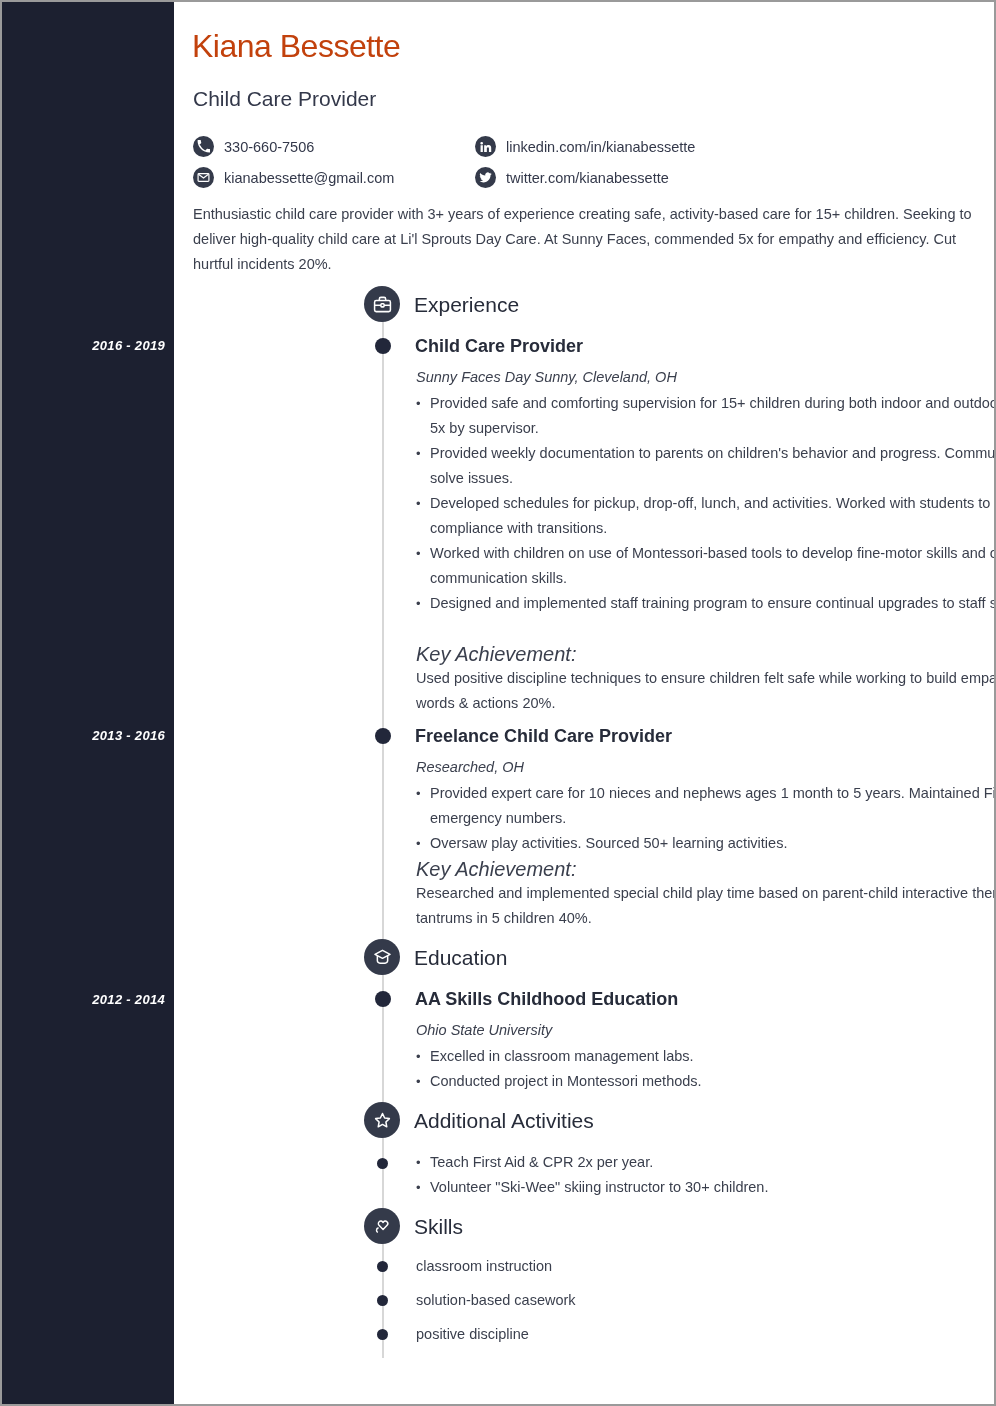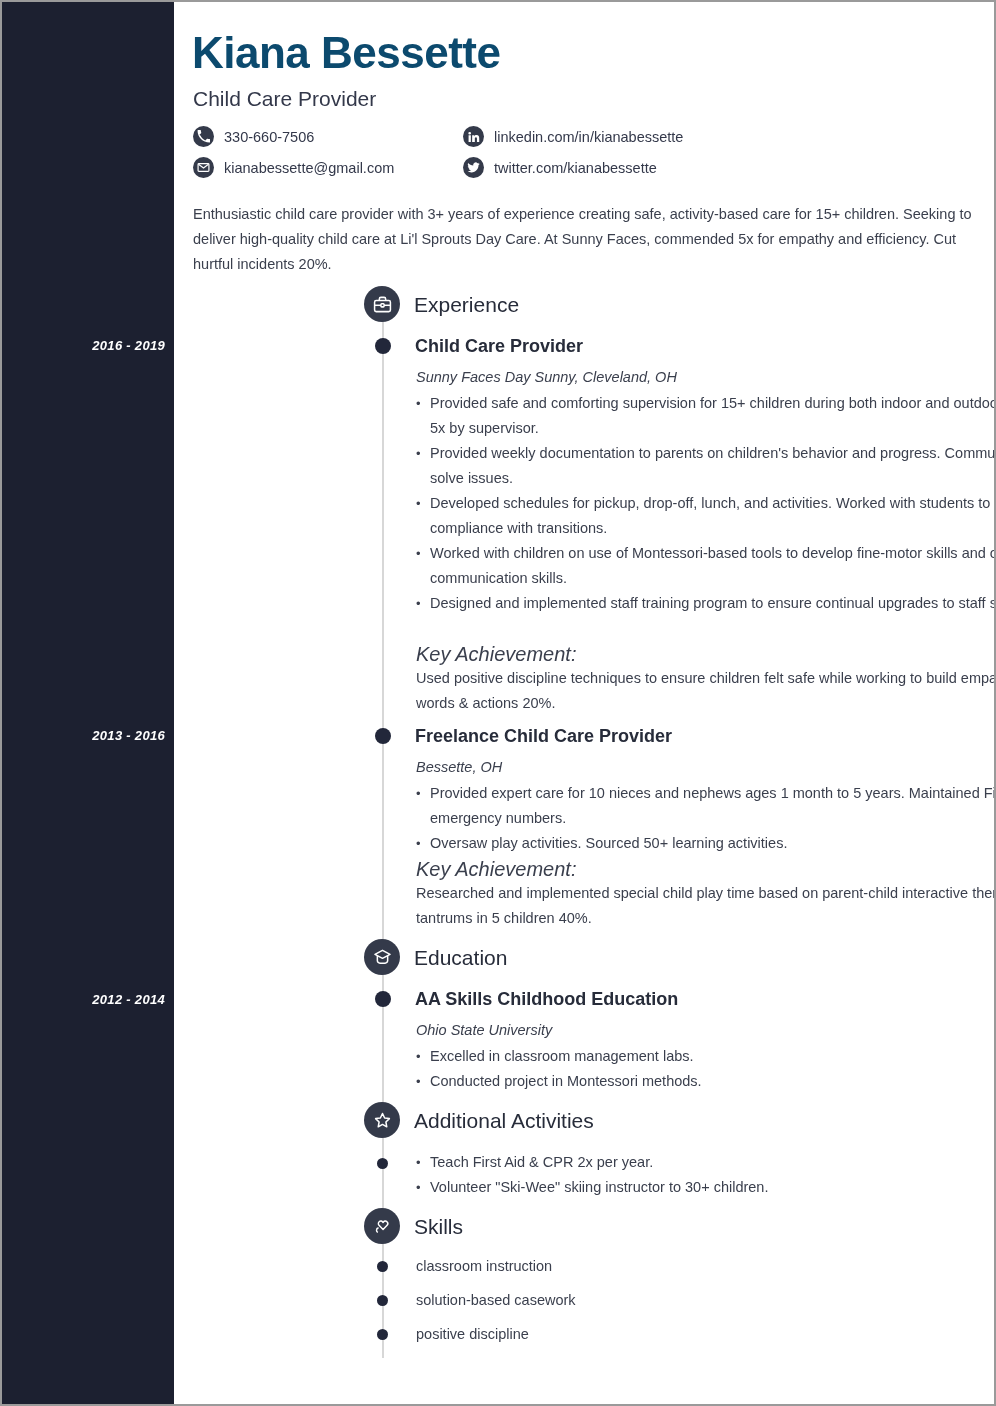--- a/index.html
+++ b/index.html
@@ -46,42 +46,43 @@
     left: 172px;
     top: 0;
     right: 0;
     height: 100%;
   }
   
   .name {
     position: absolute;
     left: 18px;
     top: 26px;
-    font-size: 44px;
-    font-weight: bold;
-    color: #0c4a6e;
+    font-size: 32px;
+    font-weight: normal;
+    color: #c2410c;
     letter-spacing: -0.5px;
   }
   .job-title {
     position: absolute;
     left: 19px;
     top: 85px;
     font-size: 21px;
     color: #33384a;
   }
   .contacts {
     position: absolute;
     left: 19px;
     top: 124px;
     width: 700px;
   }
   .contact-row {
     display: flex;
-    align-items: flex-start;
+    align-items: flex-end;
     height: 31px;
+    gap: 12px;
   }
   .contact-cell {
     display: flex;
     align-items: center;
   }
   .contact-cell.left { width: 270px; }
   .contact-text {
     font-size: 14.5px;
     color: #33384a;
     margin-left: 10px;
@@ -294,21 +295,21 @@
       <div class="bullet">Provided weekly documentation to parents on children's behavior and progress. Communicated with parents to solve issues.</div>
       <div class="bullet">Developed schedules for pickup, drop-off, lunch, and activities. Worked with students to promote 90% quick compliance with transitions.</div>
       <div class="bullet">Worked with children on use of Montessori-based tools to develop fine-motor skills and oral and written communication skills.</div>
       <div class="bullet">Designed and implemented staff training program to ensure continual upgrades to staff skills and development.</div>
     </div>
     <div class="ka-label" style="top:641px">Key Achievement:</div>
     <div class="ka-text" style="top:664px">Used positive discipline techniques to ensure children felt safe while working to build empathy. Decreased hurtful words &amp; actions 20%.</div>
 
     <div class="tl-dot" style="top:726px"></div>
     <div class="entry-title" style="top:724px">Freelance Child Care Provider</div>
-    <div class="entry-sub" style="top:757px">Bessette, OH</div>
+    <div class="entry-sub" style="top:757px">Researched, OH</div>
     <div class="bullets" style="top:779px">
       <div class="bullet">Provided expert care for 10 nieces and nephews ages 1 month to 5 years. Maintained First Aid, CPR, and file of emergency numbers.</div>
       <div class="bullet">Oversaw play activities. Sourced 50+ learning activities.</div>
     </div>
     <div class="ka-label" style="top:856px">Key Achievement:</div>
     <div class="ka-text" style="top:879px">Researched and implemented special child play time based on parent-child interactive therapy methods. Cut tantrums in 5 children 40%.</div>
 
     <div class="sec-icon" style="top:937px">
       <svg width="19" height="19" viewBox="0 0 24 24" fill="none" stroke="#fff" stroke-width="1.9" stroke-linejoin="round">
           <path d="M12 3L2.5 8 12 13l9.5-5L12 3z"></path>

